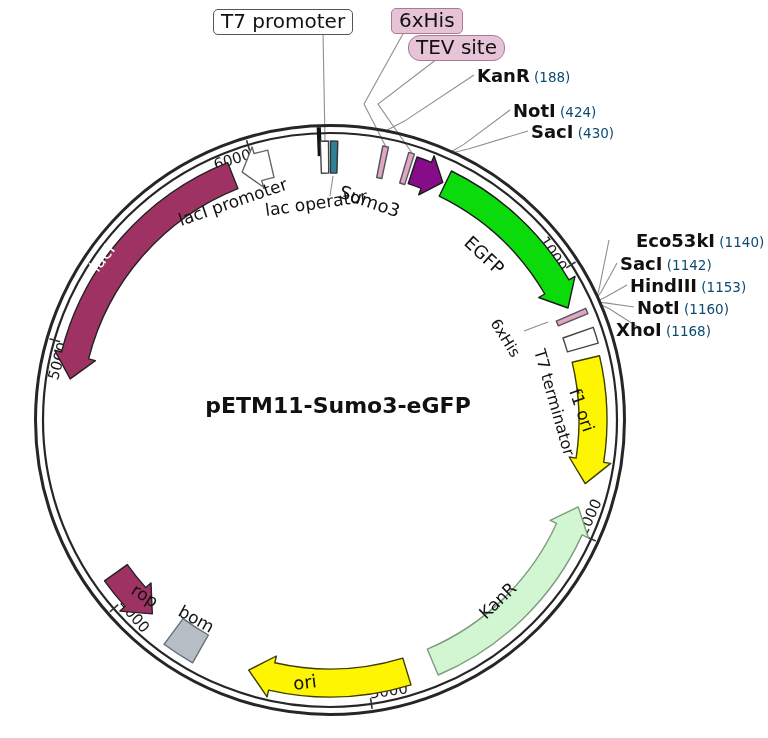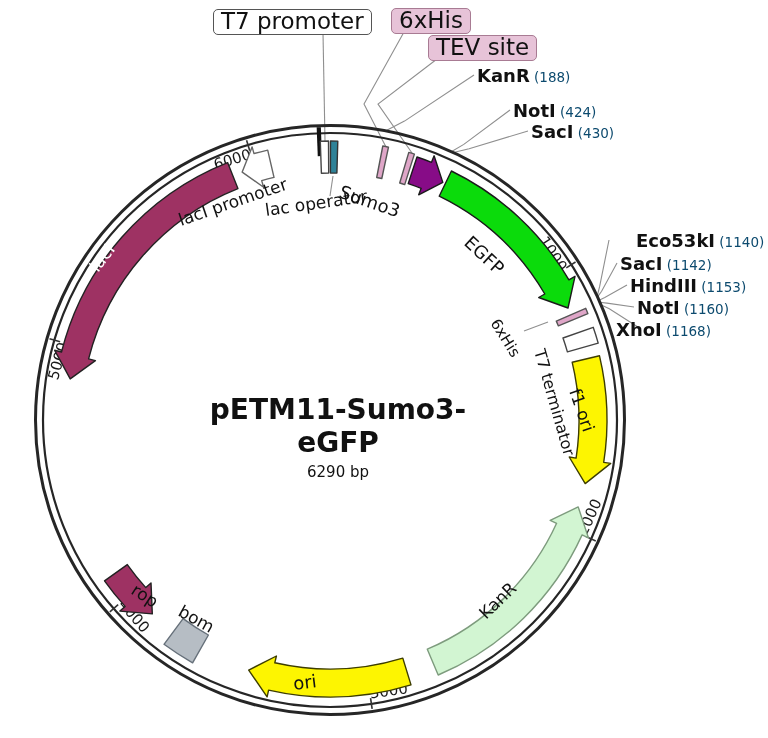--- a/index.html
+++ b/index.html
@@ -4,31 +4,31 @@
 <style>
   html,body{margin:0;padding:0;background:#ffffff;}
   #stage{
     position:relative;width:768px;height:738px;overflow:hidden;
     font-family:"DejaVu Sans","Liberation Sans",sans-serif;color:#111;
     background:#ffffff;
   }
   #plasmid-svg{position:absolute;left:0;top:0;}
   .callout{
     position:absolute;border:1.5px solid #555;border-radius:5px;
-    padding:0px 7px 2px 7px;font-size:23px;line-height:22px;background:#fff;
+    padding:0px 7px 2px 7px;font-size:20px;line-height:22px;background:#fff;
     white-space:nowrap;
   }
   .callout.pink{background:#e7c3d8;border-color:#a87b93;}
   .enzyme{
     position:absolute;white-space:nowrap;font-weight:bold;font-size:18px;
     line-height:19px;letter-spacing:0px;
   }
   .enzyme .pos{font-weight:normal;font-size:13.5px;color:#0c4a6e;}
   .title-block{position:absolute;left:188px;top:393px;width:300px;text-align:center;}
-  .title-block .name{font-size:28px;font-weight:bold;}
+  .title-block .name{font-size:22px;font-weight:bold;}
   .title-block .bp{font-size:15px;margin-top:4px;}
   text{font-family:"DejaVu Sans","Liberation Sans",sans-serif;}
 </style>
 </head>
 <body>
 
 <div id="stage">
 
   <svg id="plasmid-svg" width="768" height="738" viewBox="0 0 768 738">
     <g id="g-leaders">
@@ -97,33 +97,32 @@
   </svg>
 
   <div class="callout" id="t7-callout" style="left:213px;top:9px;">
     <span>T7 promoter</span>
   </div>
 
   <div class="callout pink" style="left:391px;top:8px;">
     <span>6xHis</span>
   </div>
 
-  <div class="callout pink" style="left:428px;top:35px;">
+  <div class="callout pink" style="left:408px;top:35px;border-radius:12px;">
     <span>TEV site</span>
   </div>
 
   <div id="enzyme-layer">
       <div class="enzyme" style="left: 477px; top: 66px;"><span>KanR</span><span class="pos">&nbsp;(188)</span></div>
       <div class="enzyme" style="left: 513px; top: 101px;"><span>NotI</span><span class="pos">&nbsp;(424)</span></div>
       <div class="enzyme" style="left: 531px; top: 122px;"><span>SacI</span><span class="pos">&nbsp;(430)</span></div>
       <div class="enzyme" style="left: 636px; top: 231px;"><span>Eco53kI</span><span class="pos">&nbsp;(1140)</span></div>
       <div class="enzyme" style="left: 620px; top: 254px;"><span>SacI</span><span class="pos">&nbsp;(1142)</span></div>
       <div class="enzyme" style="left: 630px; top: 276px; text-align: right;"><span>HindIII</span><span class="pos">&nbsp;(1153)</span></div>
       <div class="enzyme" style="left: 637px; top: 298px;"><span>NotI</span><span class="pos">&nbsp;(1160)</span></div>
       <div class="enzyme" style="left: 616px; top: 320px;"><span>XhoI</span><span class="pos">&nbsp;(1168)</span></div>
     </div>
 
   <div class="title-block">
     <div class="name">pETM11-Sumo3-eGFP</div>
-    <div class="bp">6290 bp</div>
   </div>
 
 </div>
 
 </body></html>

